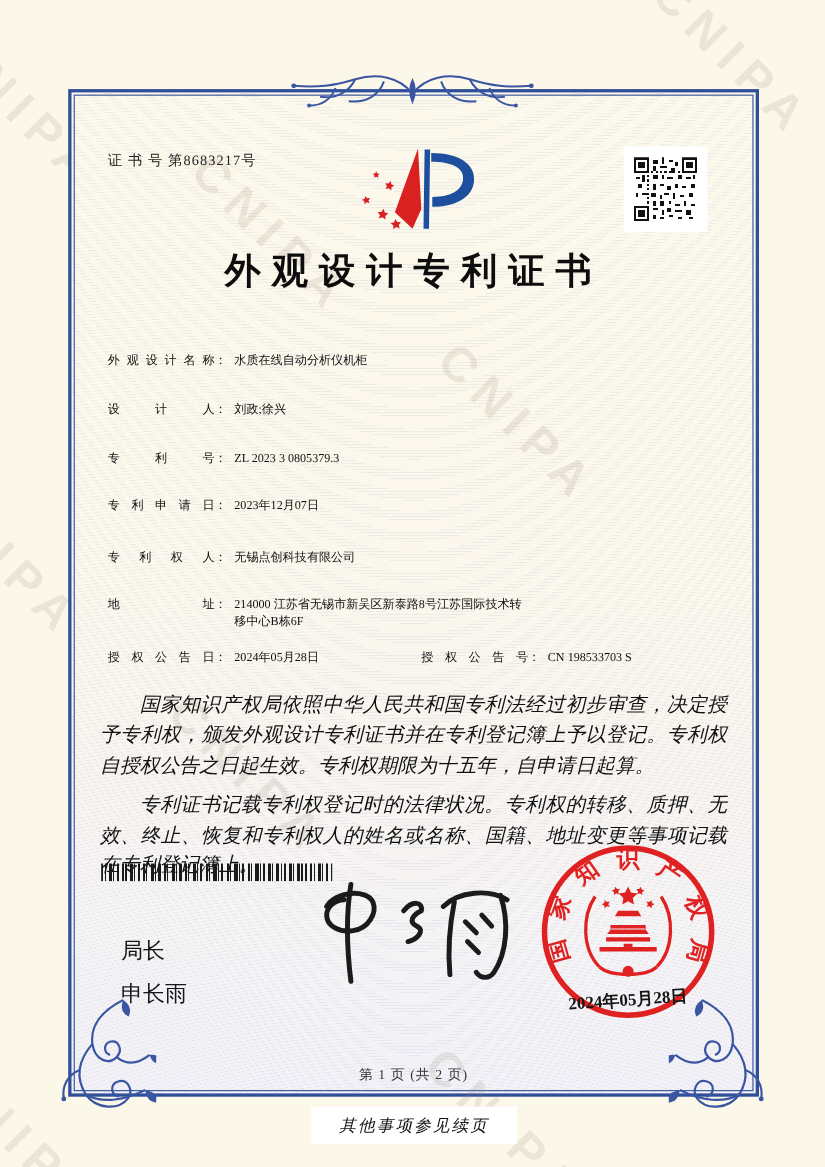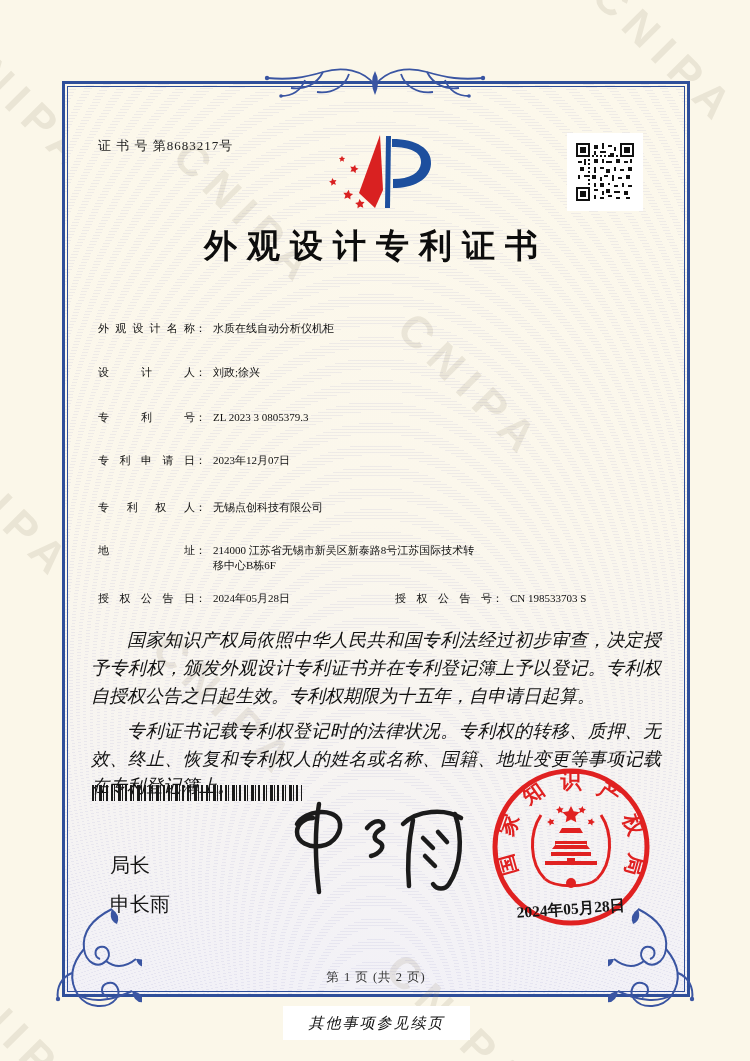--- a/index.html
+++ b/index.html
@@ -21,21 +21,21 @@
   .logo{left:248px;top:48px;width:124px;height:82px;}
   .qr-box{left:502px;top:49px;width:76px;height:78px;background:#fff;
           display:flex;align-items:center;justify-content:center;}
   .qr-box svg{width:58px;height:58px;}
   .title{left:0;right:0;top:140px;text-align:center;font-size:33px;font-weight:700;
          letter-spacing:10px;color:#0d0d0d;}
   .row{left:33px;right:24px;font-size:11px;display:flex;align-items:flex-start;line-height:1.35;}
   .lbl{display:inline-block;width:97px;flex:none;text-align:justify;text-align-last:justify;}
   .colon{flex:none;margin-right:7px;}
   .val{white-space:pre-line;}
-  .grp2{position:absolute;left:285px;top:0;display:flex;margin-left:12px;}
+  .grp2{position:absolute;left:285px;top:0;display:flex;}
   .body-text{left:26px;right:26px;top:543px;font-size:18px;line-height:1.55;font-style:italic;
              text-align:justify;}
   .body-text p{margin:0 0 7px;text-indent:2em;}
   .barcode{left:27px;top:701px;width:210px;height:16px;
      background:repeating-linear-gradient(90deg,#1a1a1a 0 2px,rgba(0,0,0,0) 2px 3px,
        #1a1a1a 3px 4px,rgba(0,0,0,0) 4px 7px,#1a1a1a 7px 10px,rgba(0,0,0,0) 10px 11px,
        #1a1a1a 11px 12px,rgba(0,0,0,0) 12px 14px,#1a1a1a 14px 16px,rgba(0,0,0,0) 16px 19px);}
   .director{left:45px;top:762px;font-family:"Liberation Sans","DejaVu Sans",sans-serif;
             font-size:20px;line-height:1.95;color:#161616;}
   .sig{left:210px;top:710px;width:212px;height:108px;}

